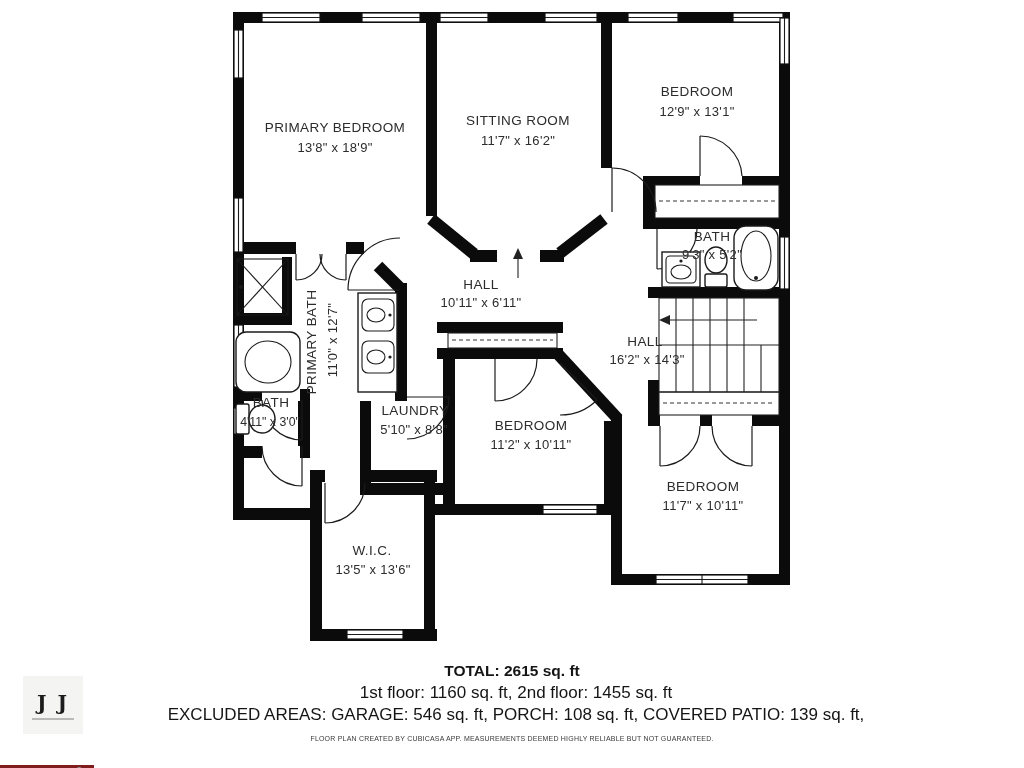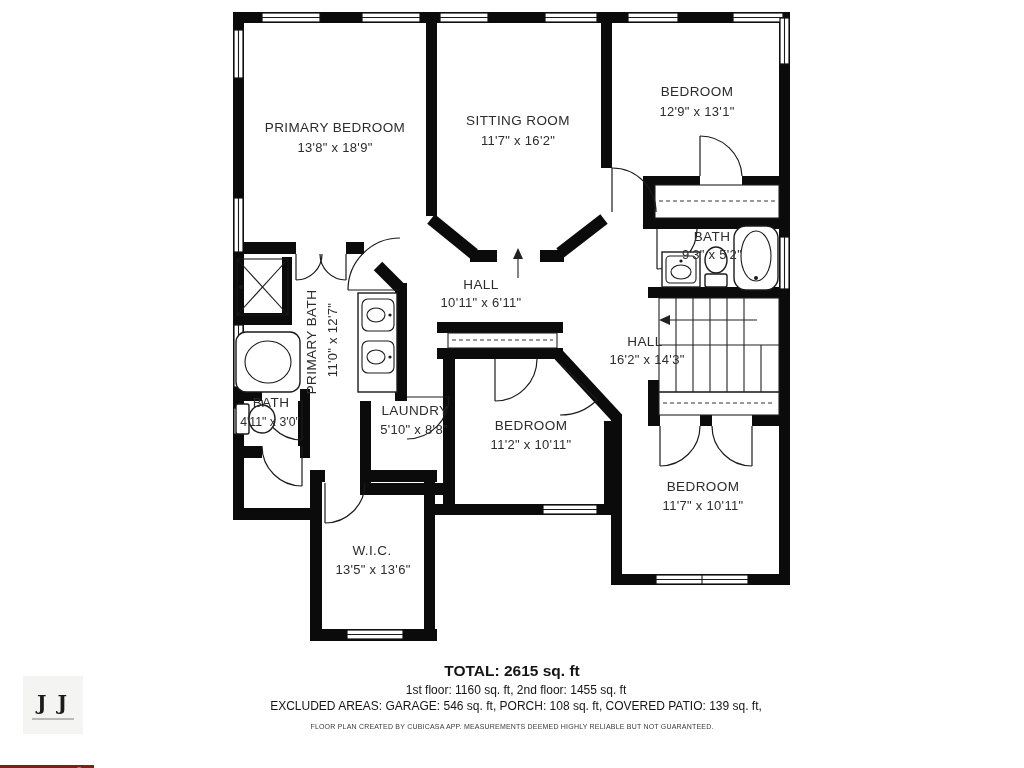--- a/index.html
+++ b/index.html
@@ -12,21 +12,21 @@
   .wall{fill:#0b0b0b;}
   .dwall{stroke:#0b0b0b;stroke-width:12;fill:none;}
   .fix{fill:#ffffff;stroke:#1b1b1b;stroke-width:1.4;}
   .fixthin{fill:none;stroke:#1b1b1b;stroke-width:1.1;}
   .door{fill:none;stroke:#1b1b1b;stroke-width:1.2;}
   .win{fill:#ffffff;stroke:#111111;stroke-width:1.2;}
   .thin{fill:none;stroke:#222222;stroke-width:1.1;}
   .dash{fill:none;stroke:#333333;stroke-width:1;stroke-dasharray:4 3;}
   .summary{position:absolute;left:0;top:662px;width:100%;text-align:center;color:#151515;}
   .summary .tot{font-size:15.5px;font-weight:bold;margin:0 0 3px 0;}
-  .summary .ln{font-size:12px;margin:0 0 2px 8px;}
+  .summary .ln{font-size:17px;margin:0 0 2px 8px;}
   .summary .disc{font-size:7px;color:#3a3a3a;letter-spacing:.2px;margin-top:10px;}
   .builder-logo{position:absolute;left:23px;top:676px;width:60px;height:58px;background:#f4f4f2;
       display:flex;flex-direction:column;align-items:center;justify-content:center;}
   .builder-logo .mono{font-family:"DejaVu Serif",serif;font-weight:bold;font-size:20px;color:#1c1c1c;letter-spacing:2px;}
   .builder-logo .tagline-line{width:42px;height:2px;background:#b9b9b7;margin-top:3px;}
   .mls-bar{position:absolute;left:0;top:729px;width:94px;height:39px;background:#7f1d1d;margin-top:36px;}
   .mls-row{position:absolute;left:2px;top:8px;white-space:nowrap;transform:scaleX(.82);transform-origin:left;}
   .mls-georgia{font-size:21px;font-weight:bold;color:#f2f2f2;letter-spacing:0;}
   .mls-mls{font-size:21px;font-weight:bold;color:#9fa0a2;}
   .mls-tag{position:absolute;left:0;top:29px;width:112px;text-align:center;font-size:6px;

